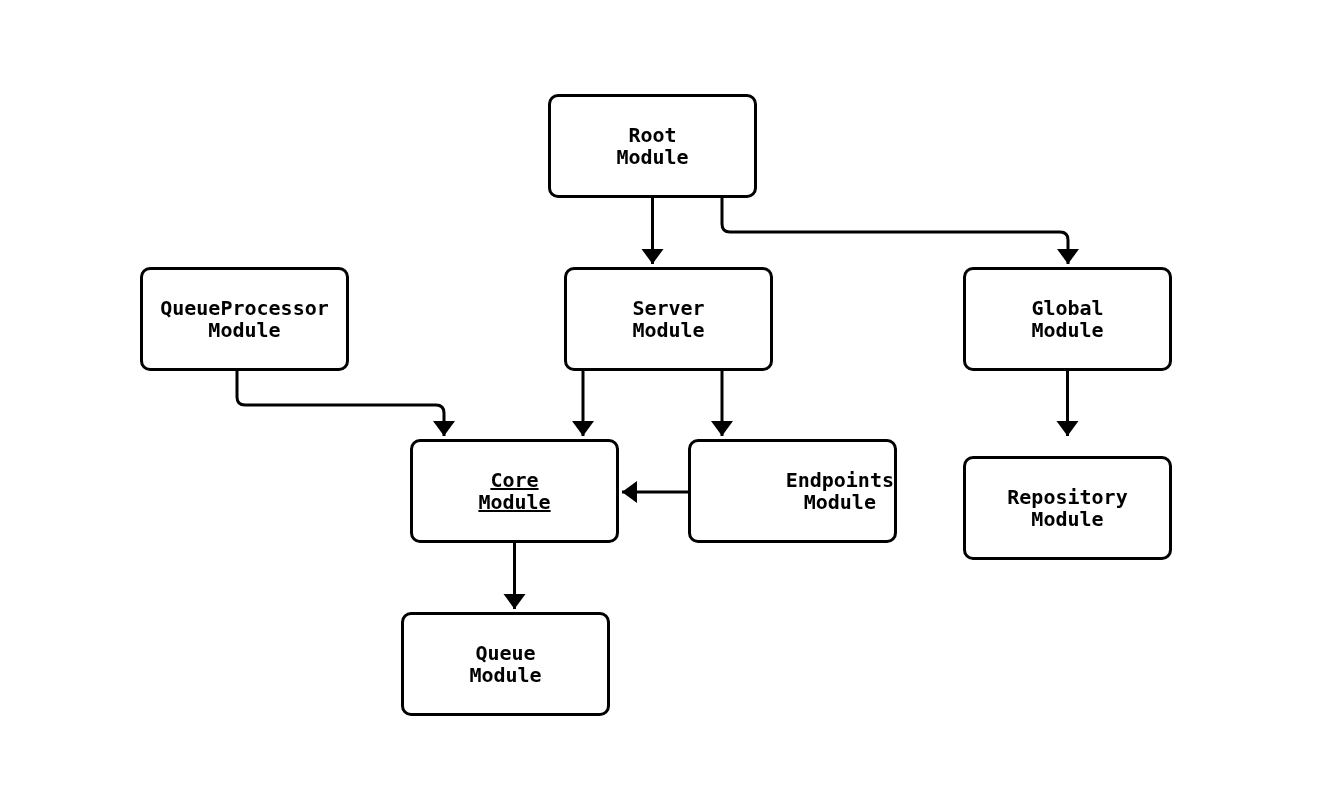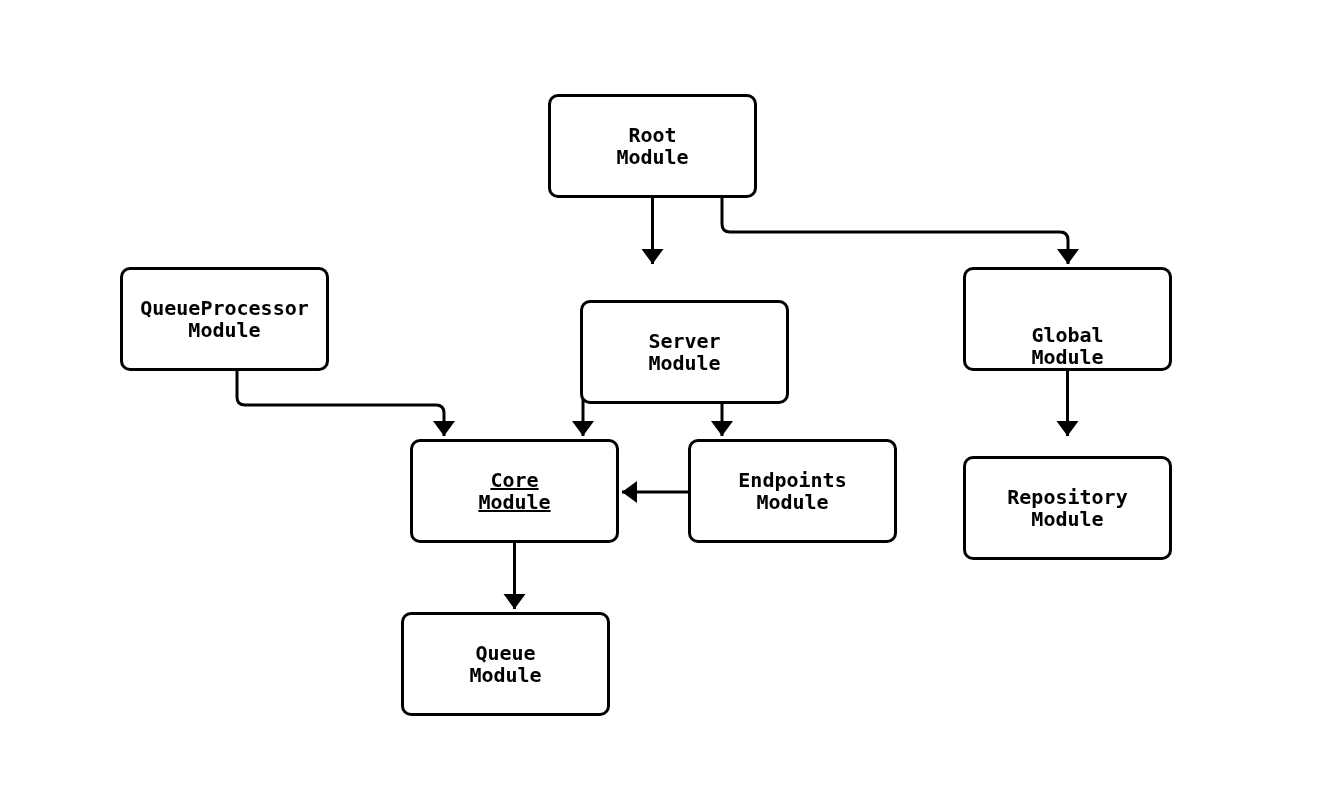--- a/index.html
+++ b/index.html
@@ -41,25 +41,25 @@
     font-family: "DejaVu Sans Mono", monospace;
     font-weight: bold;
     font-size: 20px;
     line-height: 22px;
     color: #000000;
     text-align: center;
     white-space: pre-line;
   }
   
   .pos-root          { left: 548px;  top: 94px;  }
-  .pos-queueproc     { left: 120px;  top: 267px; }
-  .pos-server        { left: 580px;  top: 267px; margin-top: 33px; }
-  .pos-global        { left: 963px;  top: 267px; align-items: flex-end; }
+  .pos-queueproc     { left: 140px;  top: 267px; }
+  .pos-server        { left: 564px;  top: 267px; }
+  .pos-global        { left: 963px;  top: 267px; }
   .pos-core          { left: 410px;  top: 439px; text-decoration: underline; }
-  .pos-endpoints     { left: 688px;  top: 439px; }
+  .pos-endpoints     { left: 688px;  top: 439px; justify-content: flex-end; }
   .pos-repository    { left: 963px;  top: 456px; }
   .pos-queue         { left: 401px;  top: 612px; }
 </style>
 </head>
 <body>
 
 <div class="canvas">
 
   <svg class="edges-layer" width="1337" height="809" viewBox="0 0 1337 809">
     <defs>

